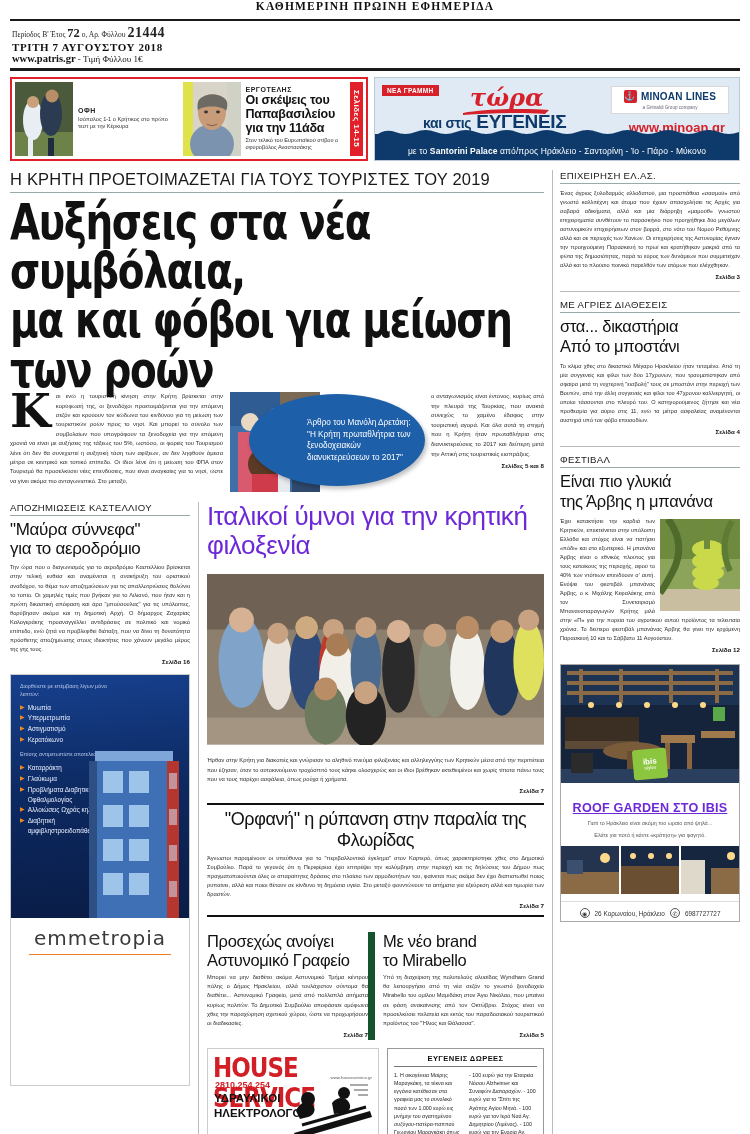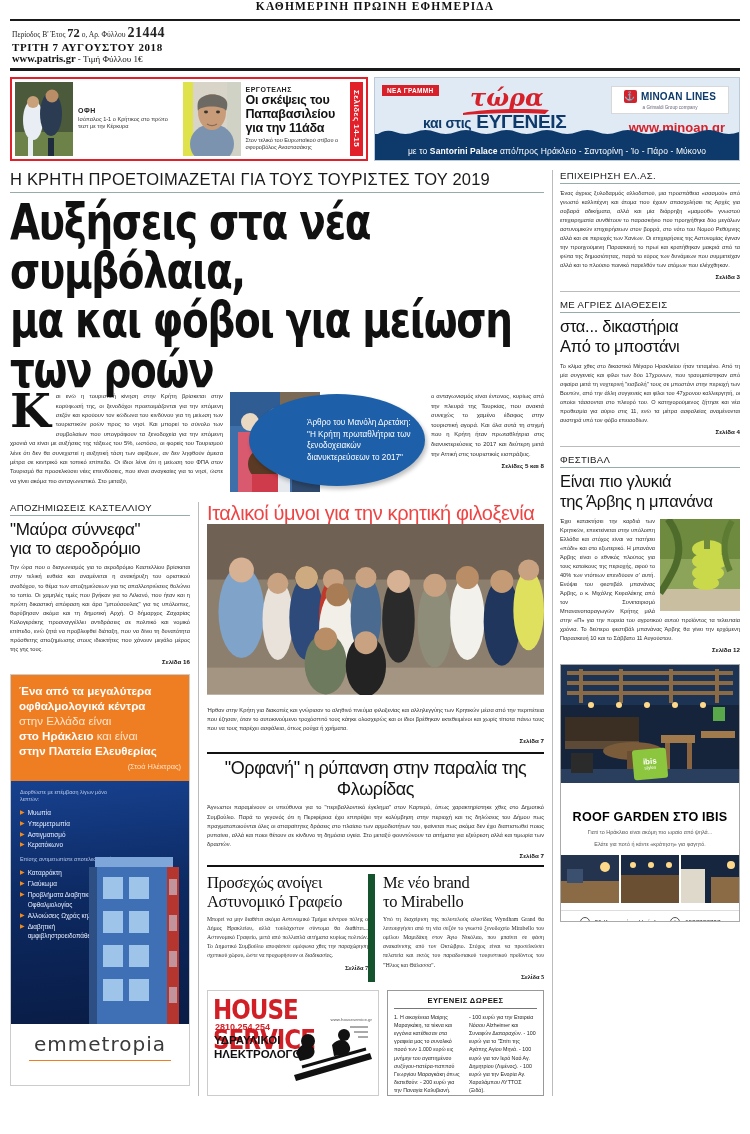--- a/index.html
+++ b/index.html
@@ -147,33 +147,33 @@
     font-size:9.6px; letter-spacing:.3px; color:#1a1a1a; padding-bottom:2px;
     border-bottom:1px solid #9aa;
   }
   .sec-head {
     font-size:17px; line-height:1.12; margin-top:4px; color:#111; font-weight:400;
     letter-spacing:-.3px;
   }
   .sec-txt { font-size:5.7px; line-height:1.6; text-align:justify; color:#2a2a2a; margin-top:5px;}
 
   .mid-head {
-    font-size:20px; line-height:1.1; letter-spacing:-.4px; color:#ef4444;
-    padding-bottom:0;
+    font-size:26px; line-height:1.1; letter-spacing:-.4px; color:#6d28d9;
+    padding-bottom:15px;
   }
   .mid-photo { width:100%; height:178px; position:relative; overflow:hidden; }
   .mid-cap { font-size:5.7px; line-height:1.6; text-align:justify; margin-top:4px; color:#2a2a2a;}
 
   .boxed {
     border-top:2px solid #111; border-bottom:2px solid #111; margin-top:7px; padding:4px 0 4px 0;
   }
   .boxed-head { font-size:18px; text-align:center; letter-spacing:-.4px; color:#111; }
   .boxed-txt { font-size:5.7px; line-height:1.6; text-align:justify; margin-top:3px; color:#2a2a2a;}
 
-  .two-briefs { display:flex; margin-top:7px;font-family:Liberation Serif, serif; }
+  .two-briefs { display:flex; margin-top:15px; }
   .brief { flex:1 1 0; min-width:0; }
   .brief + .brief { border-left:7px solid #14532d; padding-left:8px; }
   .brief-head { font-size:16.5px; line-height:1.12; letter-spacing:-.3px; color:#111; }
   .brief-txt { font-size:5.7px; line-height:1.6; text-align:justify; margin-top:4px; color:#2a2a2a;}
 
   
   .ad-eye { margin-top:8px; border:1px solid #ccc; width:180px; height:412px; position:relative; overflow:hidden; background:#fff;}
   .ad-eye-top { background:#ef7d22; color:#fff; padding:9px 8px 10px 8px; }
   .ad-eye-top .l1 { font-size:11.6px; font-weight:700; line-height:1.28; }
   .ad-eye-top .l2 { font-size:11.6px; font-weight:400; line-height:1.28; color:#fde6cf;}
@@ -205,21 +205,21 @@
   .rt-kicker { font-size:9.6px; letter-spacing:.3px; color:#1a1a1a; padding-bottom:2px; border-bottom:1px solid #9aa;}
   .rt-head { font-size:16.5px; line-height:1.2; margin-top:4px; color:#111; letter-spacing:-.3px;}
   .rt-txt { font-size:5.6px; line-height:1.62; text-align:justify; color:#2a2a2a; margin-top:5px;}
   .rt-sep { height:1px; background:#bbb; margin:9px 0 7px;}
   .rt-wrapimg { float:right; width:80px; height:92px; margin:2px 0 3px 5px; overflow:hidden; position:relative;}
 
   .ad-ibis { margin-top:9px; border:1px solid #aaa; width:180px; height:258px; background:#fff; position:relative; overflow:hidden;}
   .ibis-hero { height:118px; position:relative; overflow:hidden; }
   .ibis-badge { position:absolute; left:50%; bottom:4px; transform:translateX(-50%) rotate(-5deg); background:#8cc63f; color:#fff; width:34px; height:30px; border-radius:3px; display:flex; flex-direction:column; align-items:center; justify-content:center; font-size:8px; font-weight:700; line-height:1;}
   .ibis-badge .s { font-size:4.6px; font-weight:400; }
-  .ibis-title { text-align:center; font-weight:700; font-size:12.6px; letter-spacing:.2px; margin-top:27px; color:#000000;}
+  .ibis-title { text-align:center; font-weight:700; font-size:12.6px; letter-spacing:.2px; margin-top:18px; color:#6d28d9;text-decoration:underline;}
   .ibis-sub { text-align:center; font-size:5.4px; line-height:1.5; color:#555; margin-top:4px; padding:0 8px;}
   .ibis-thumbs { display:flex; gap:2px; margin-top:7px; height:48px;}
   .ibis-thumbs > div { flex:1 1 0; position:relative; overflow:hidden;}
   .ibis-foot { display:flex; align-items:center; justify-content:center; gap:5px; font-size:6.4px; margin-top:7px; color:#333; border-top:1px solid #ddd; padding-top:6px;}
   .pin, .phone { width:10px; height:10px; border:1px solid #555; border-radius:50%; display:inline-flex; align-items:center; justify-content:center; font-size:6px;}
 
   
   .ph { position:absolute; inset:0; }
 </style>
 </head>
@@ -380,30 +380,20 @@
               <div>"Μαύρα σύννεφα"</div>
               <div>για το αεροδρόμιο</div>
             </div>
             <div class="sec-txt">
               <span>Την ώρα που ο διαγωνισμός για το αεροδρόμιο Καστελλίου βρίσκεται στην τελική ευθεία και αναμένεται η ανακήρυξη του οριστικού αναδόχου, το θέμα των αποζημιώσεων για τις απαλλοτριώσεις θολώνει το τοπίο. Οι χαμηλές τιμές που βγήκαν για το Λιλιανό, που ήταν και η πρώτη δικαστική απόφαση και άρα "μπούσουλας" για τις υπόλοιπες, θορύβησαν ακόμα και τη δημοτική Αρχή. Ο δήμαρχος Ζαχαρίας Καλογεράκης προαναγγέλλει αντιδράσεις σε πολιτικό και νομικό επίπεδο, ενώ ζητά να προβλεφθεί διάταξη, που να δίνει τη δυνατότητα πρόσθετης αποζημίωσης στους ιδιοκτήτες που χάνουν μεγάλο μέρος της γης τους.</span>
               <span class="pageref">Σελίδα 16</span>
             </div>
           </div>
 
           <div class="ad-eye">
-            <div class="ad-eye-top">
-              <div class="l1">Ένα από τα μεγαλύτερα</div>
-              <div class="l1">οφθαλμολογικά κέντρα</div>
-              <div class="l2">στην Ελλάδα είναι</div>
-              <div class="l1">
-                <span>στο Ηράκλειο</span><span style="font-weight:400;color:#fde6cf"> και είναι</span>
-              </div>
-              <div class="l1">στην Πλατεία Ελευθερίας</div>
-              <div class="l3">(Στοά Ηλέκτρας)</div>
-            </div>
 
             <div class="ad-eye-mid">
               <div class="ad-eye-list">
                 <div class="hint">Διορθώστε με επέμβαση λίγων μόνο λεπτών:</div>
                 <ul>
                   <li>
                       <span class="bul">▶</span>
                       <span>Μυωπία</span>
                     </li>
                   <li>

